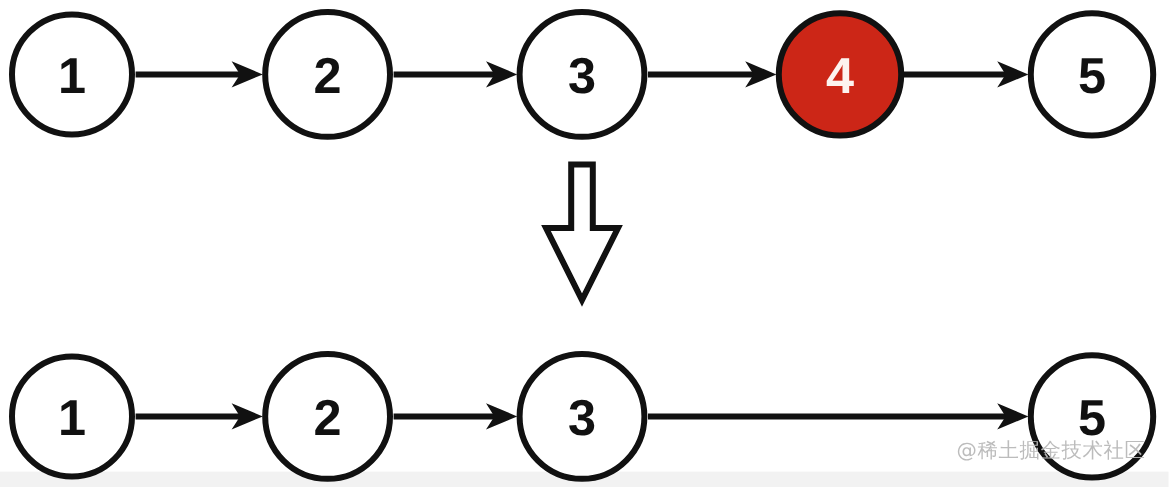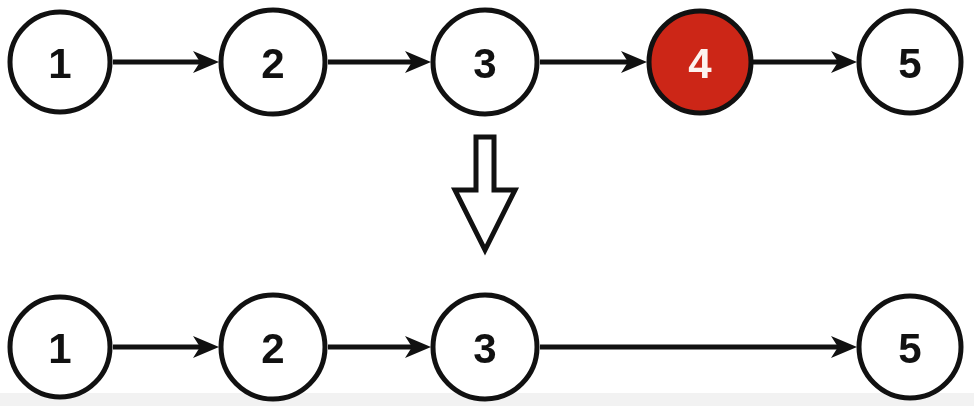--- a/index.html
+++ b/index.html
@@ -147,14 +147,15 @@
           <circle cx="910" cy="347" r="51" class="node-circle fill-white"></circle>
           <text x="910" y="348" class="node-label ink-dark">5</text>
         </g>
       </g>
     <g id="transition-layer">
         <path d="M 476 137 L 494 137 L 494 190 L 515 190 L 485 250 L 455 190 L 476 190 Z" class="block-arrow"></path>
       </g>
 
   </svg>
 
+  <div id="watermark">@稀土掘金技术社区</div>
 
 </div>
 
 </body></html>

